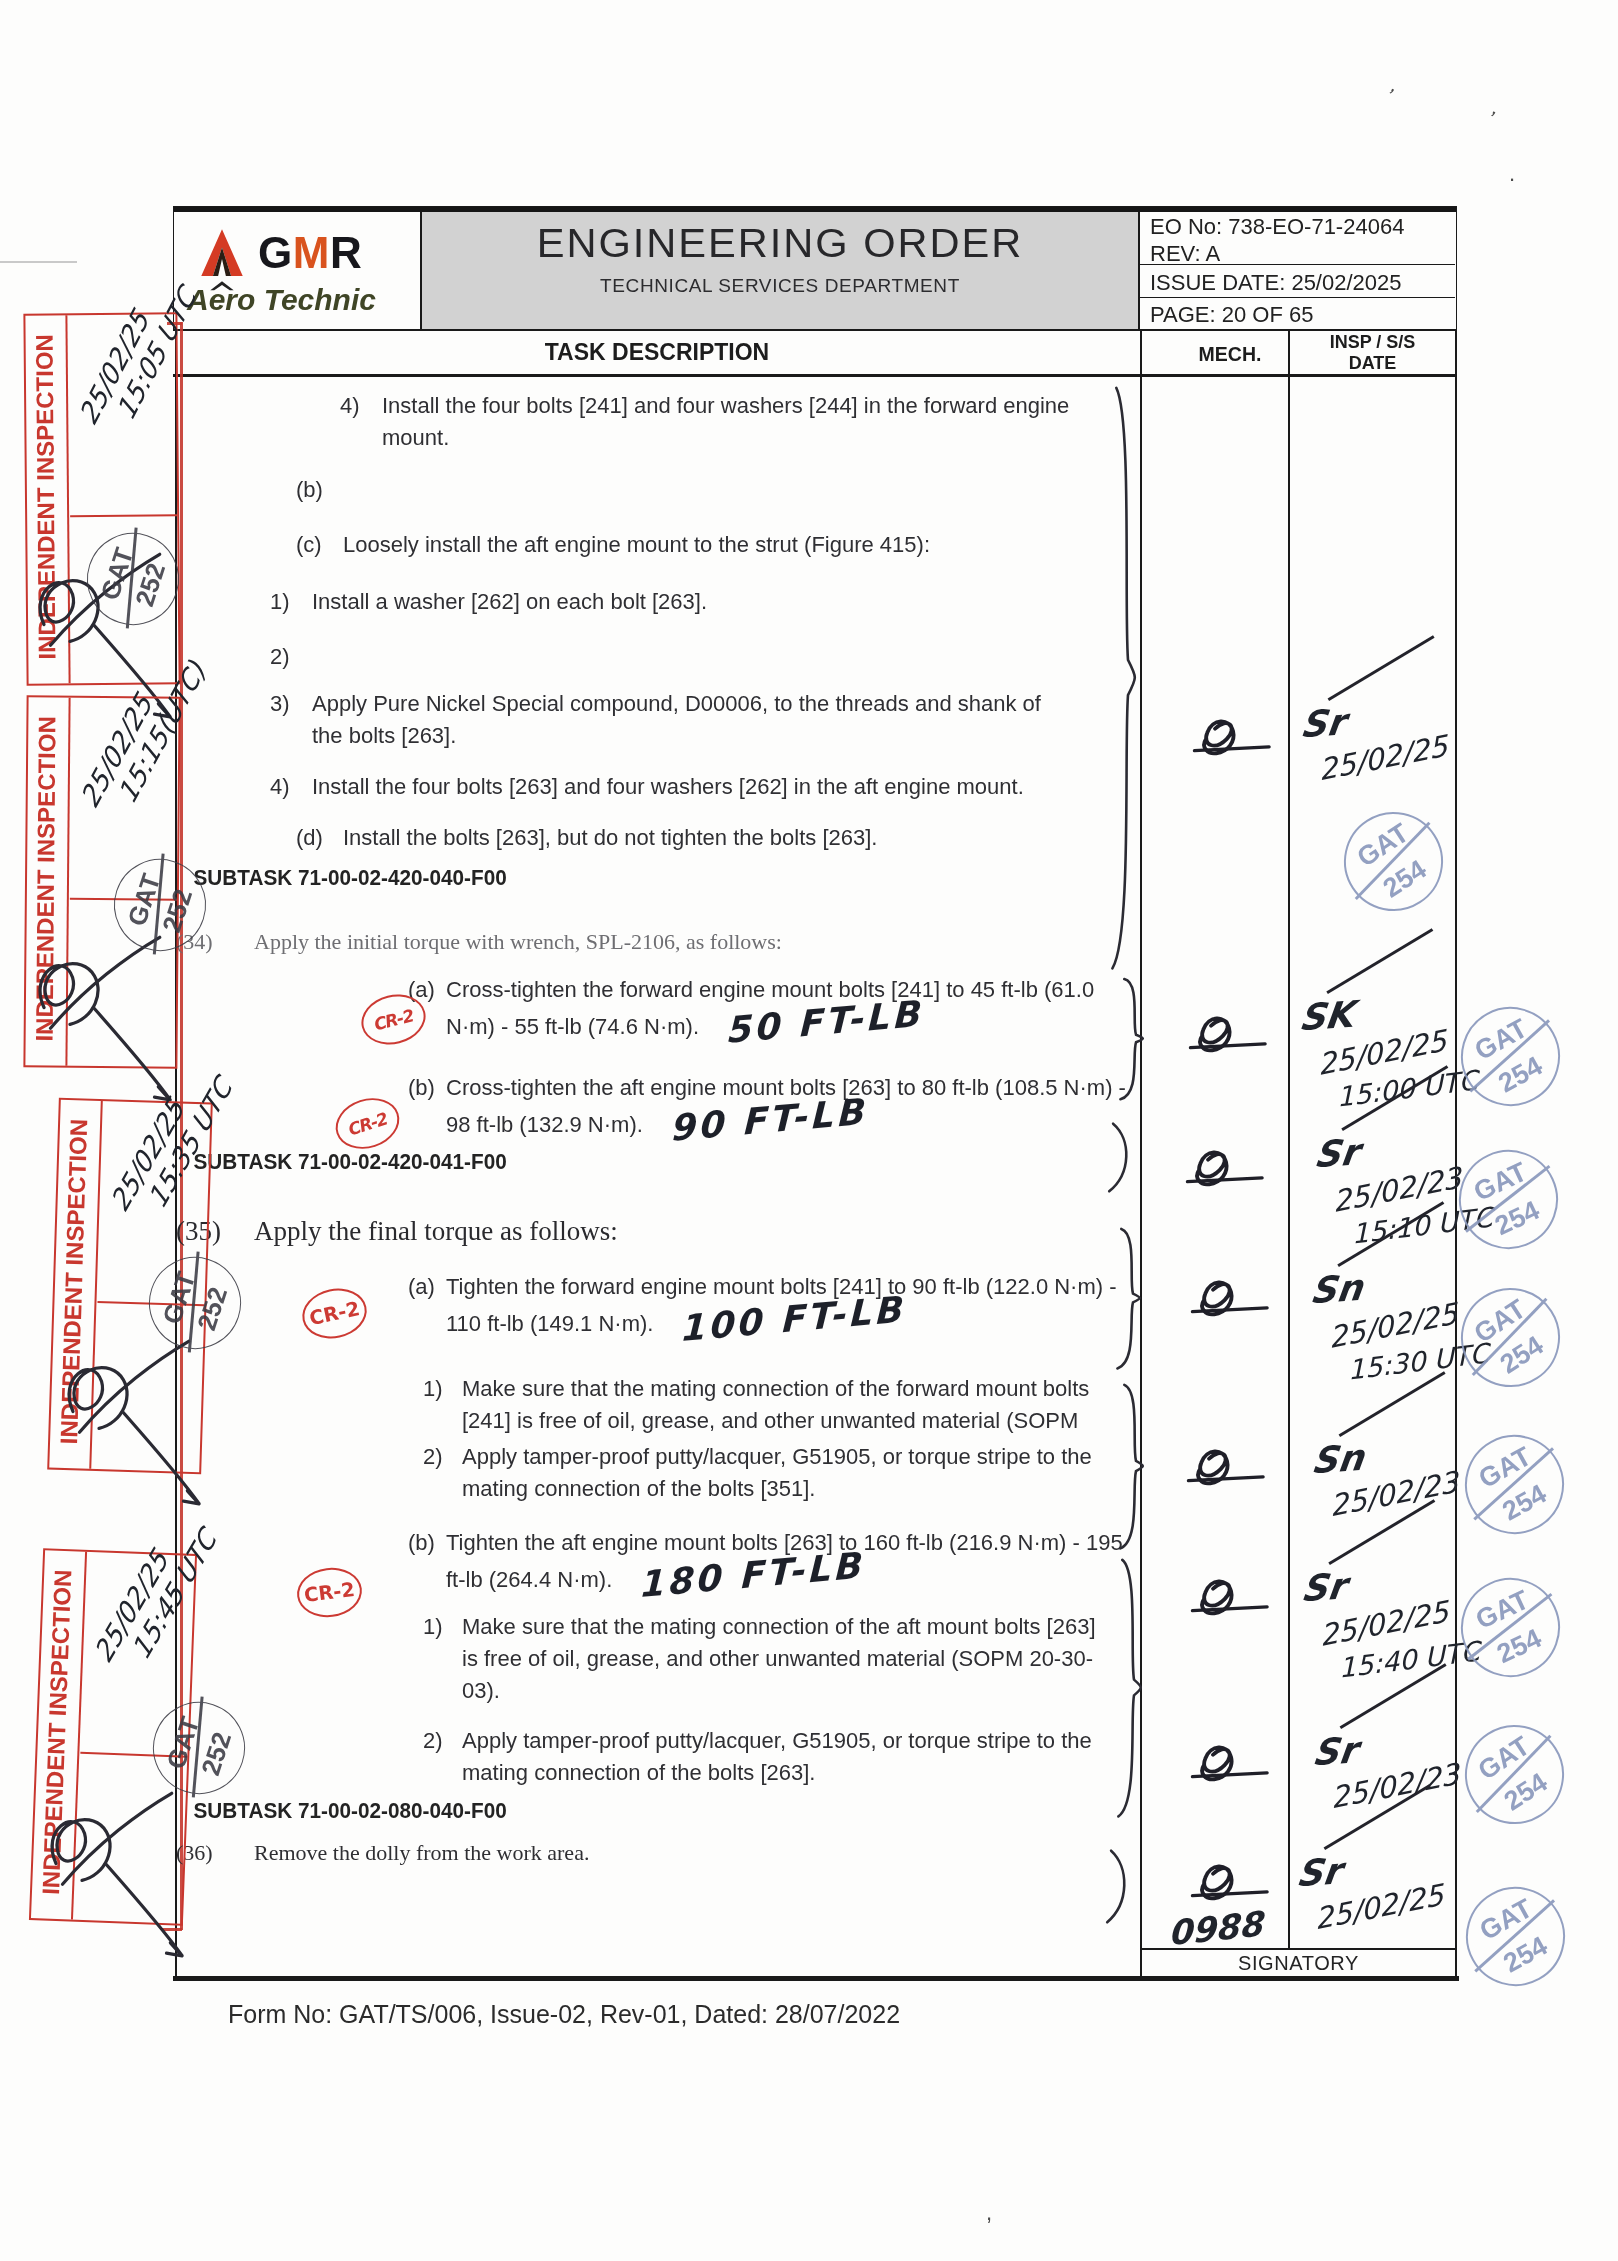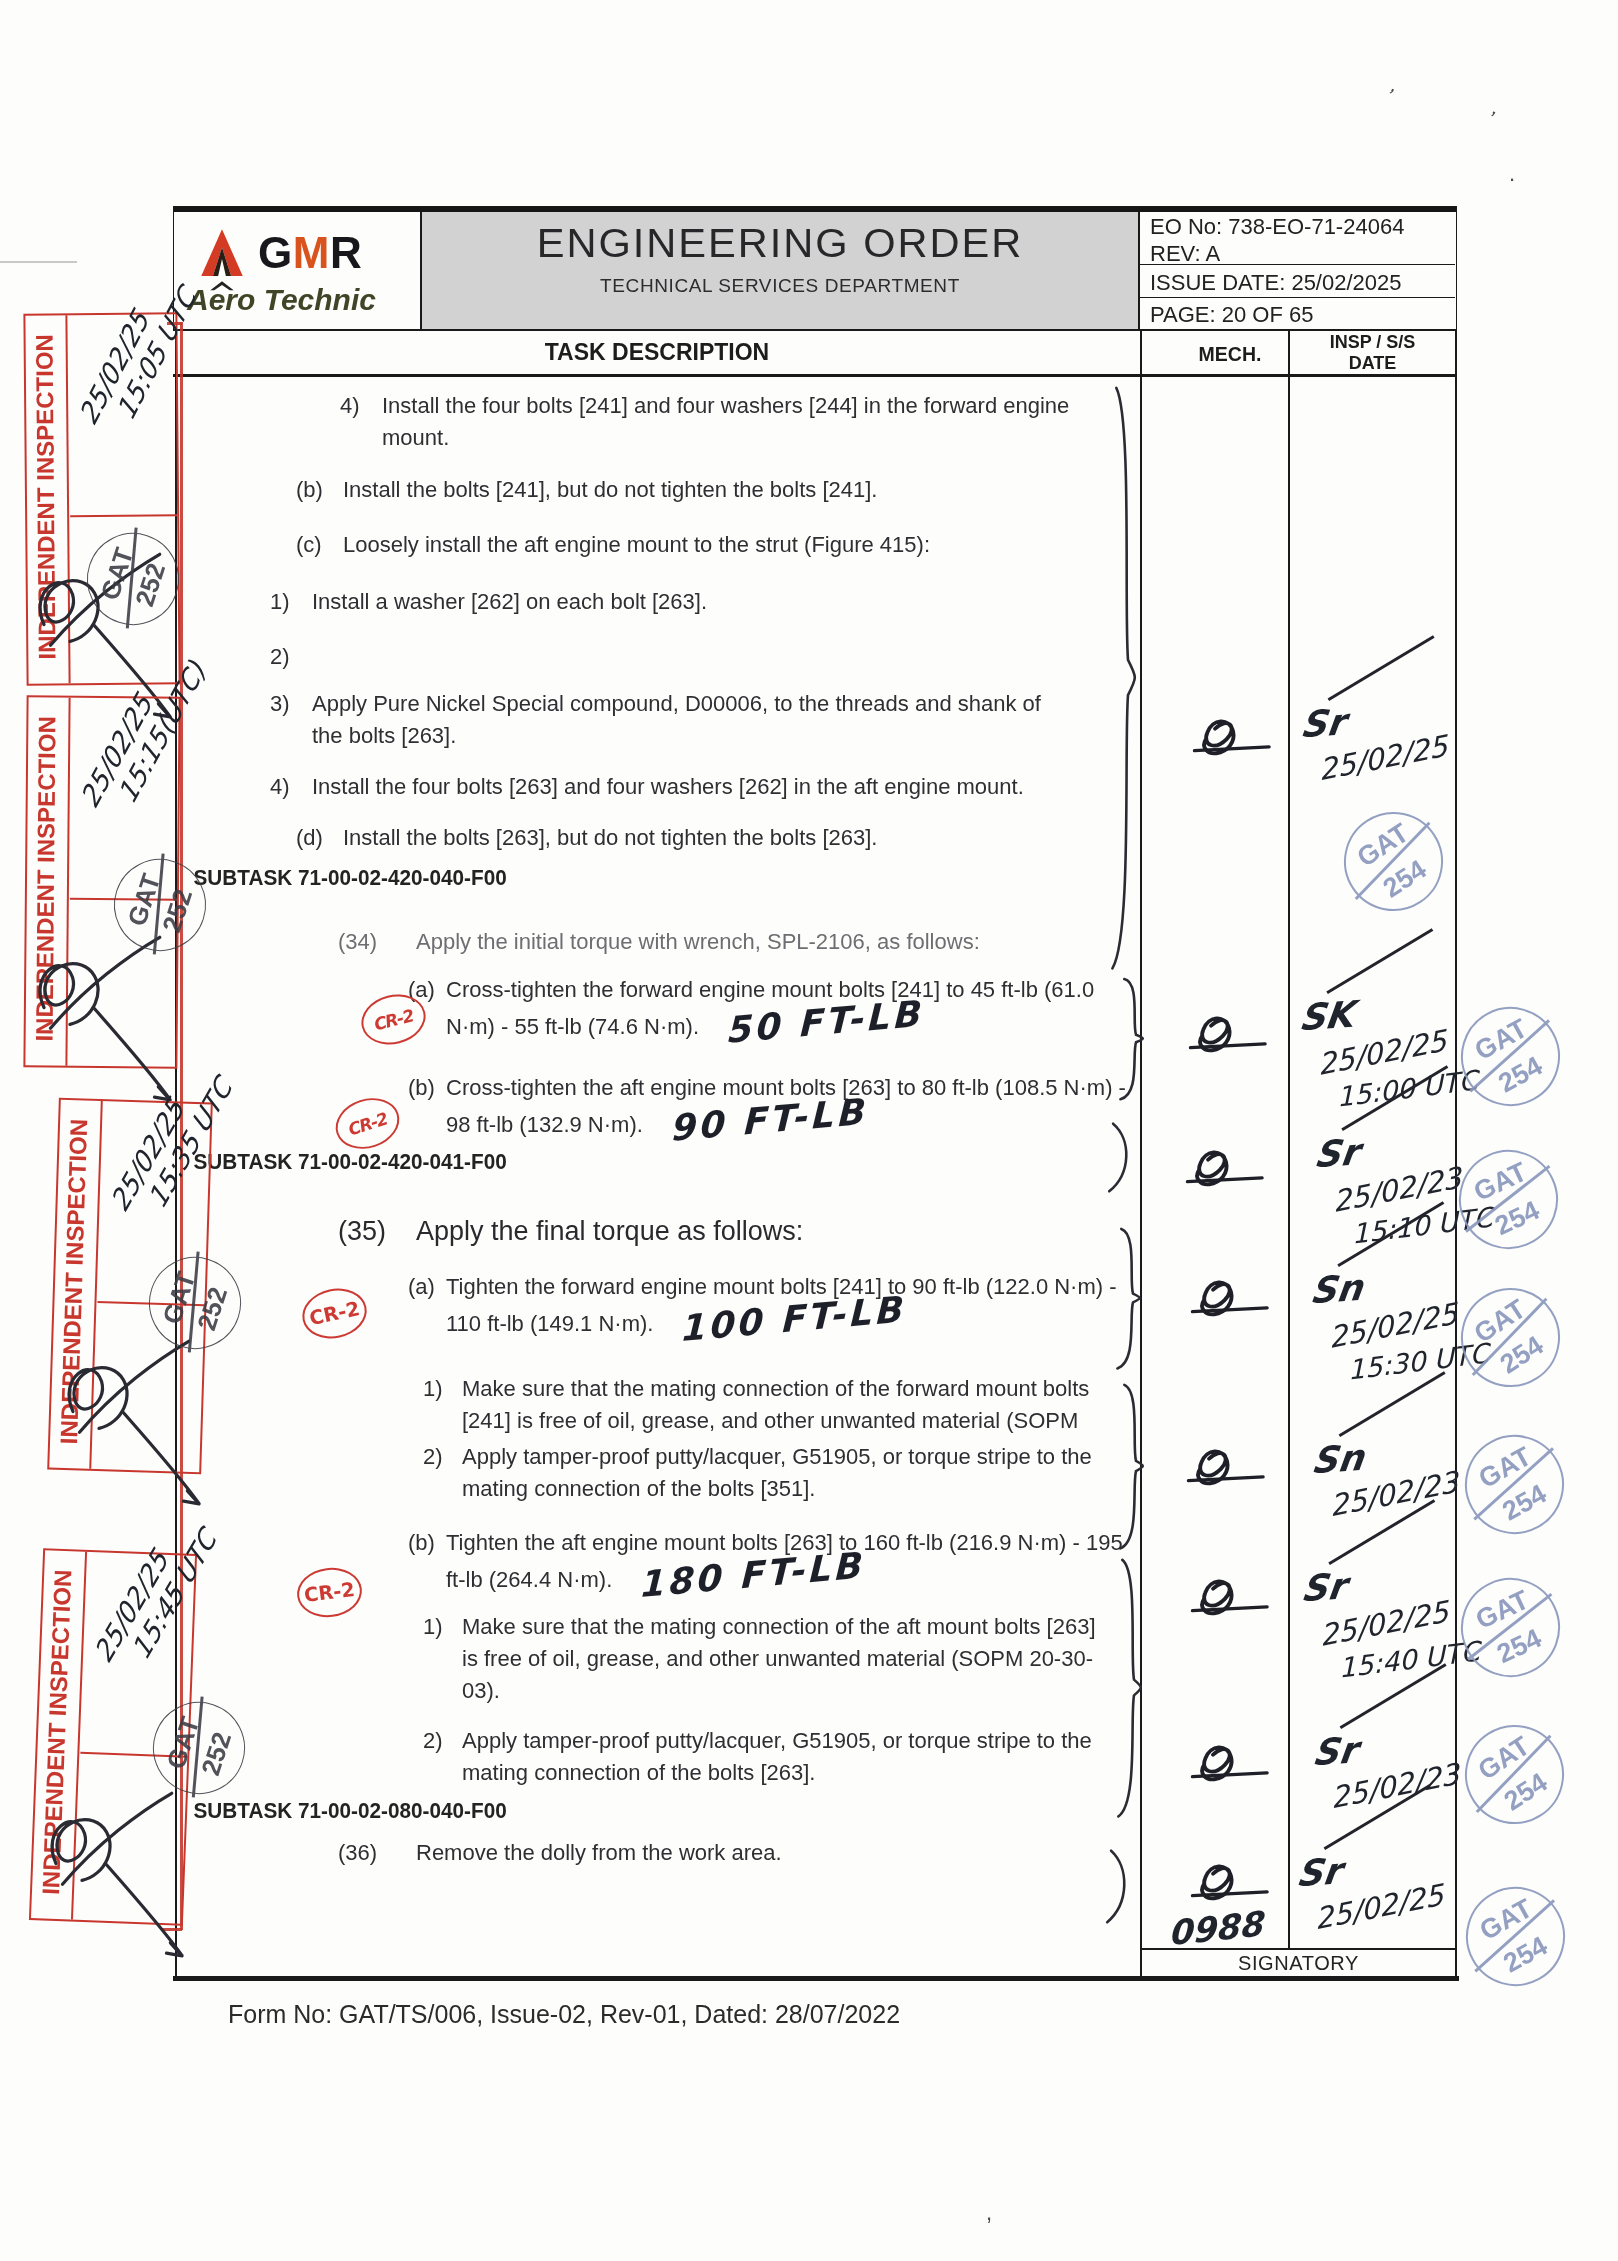--- a/index.html
+++ b/index.html
@@ -24,21 +24,21 @@
   .colhead-task{left:176px;top:339px;width:962px;text-align:center;font-size:23px;font-weight:bold;color:#1d1d1d;}
   .colhead-mech{left:1156px;top:343px;width:148px;text-align:center;font-size:19.5px;font-weight:bold;color:#1d1d1d;}
   .colhead-insp{left:1290px;top:332px;width:165px;text-align:center;font-size:18px;font-weight:bold;color:#1d1d1d;line-height:21px;}
   
   #taskcol{position:absolute;left:176px;top:376px;width:960px;}
   .item{display:flex;font-size:22px;line-height:32px;white-space:nowrap;color:#2f2f33;}
   .item .lab{flex:none;}
   .ind-num{padding-left:94px;}      .ind-num .lab{width:42px;}
   .ind-alpha{padding-left:120px;}    .ind-alpha .lab{width:47px;}
   .ind-numdeep{padding-left:164px;}  .ind-numdeep .lab{width:42px;}
-  .ind-para{padding-left:162px;}     .ind-para .lab{width:78px;}
+  .ind-para{font-family:Liberation Serif, serif;}     .ind-para .lab{width:78px;}
   .ind-alpha2{padding-left:232px;}   .ind-alpha2 .lab{width:38px;}
   .ind-num2{padding-left:247px;}     .ind-num2 .lab{width:39px;}
   .item.big{font-size:27px;line-height:35px;color:#2a2a2e;}
   .item.fade{color:#6e6e72;}
   .subtask{font-size:21.4px;font-weight:bold;line-height:32px;padding-left:18px;color:#232323;
            transform:scaleX(.97);transform-origin:left;white-space:nowrap;}
   
   .hw{font-family:"DejaVu Sans", sans-serif;font-style:italic;color:#20242c;}
   .hand-torque{display:inline-block;font-family:"DejaVu Sans", sans-serif;font-style:italic;font-weight:600;
                font-size:36px;letter-spacing:3.2px;color:#1d2029;margin-left:29px;transform:rotate(-5deg) skewX(-8deg);}
@@ -135,23 +135,20 @@
   <div id="taskcol">
       <div class="item ind-numdeep" style="margin-top: 14.3px;">
         <span class="lab">4)</span>
         <div>
           <div>Install the four bolts [241] and four washers [244] in the forward engine</div>
           <div>mount.</div>
         </div>
       </div>
       <div class="item ind-alpha" style="margin-top: 20px;">
         <span class="lab">(b)</span>
-        <div>
-          <div>Install the bolts [241], but do not tighten the bolts [241].</div>
-        </div>
       </div>
       <div class="item ind-alpha" style="margin-top: 23px;">
         <span class="lab">(c)</span>
         <div>
           <div>Loosely install the aft engine mount to the strut (Figure 415):</div>
         </div>
       </div>
       <div class="item ind-num" style="margin-top: 25px;">
         <span class="lab">1)</span>
         <div>

